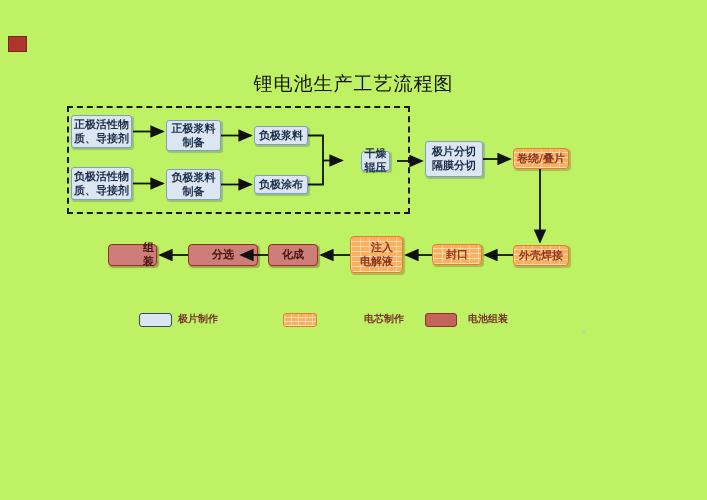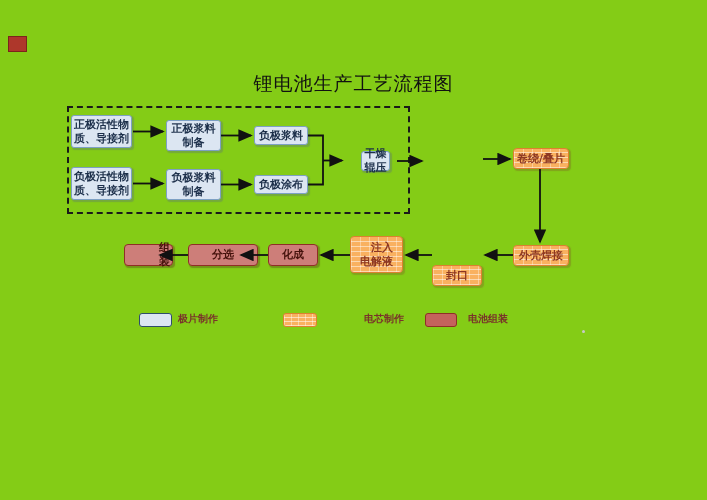--- a/index.html
+++ b/index.html
@@ -1,16 +1,16 @@
 <!DOCTYPE html>
 <html><head>
 <meta charset="utf-8">
 <style>
   html,body{margin:0;padding:0;background:#fff;}
-  .canvas{position:relative;width:707px;height:500px;background:#84cc16;overflow:hidden;
+  .canvas{position:relative;width:707px;height:500px;background:#bef264;overflow:hidden;
           font-family:"DejaVu Sans","Liberation Sans",sans-serif;}
   .title{position:absolute;left:0;top:71px;width:707px;text-align:center;
          font-family:"DejaVu Serif","Liberation Serif",serif;
          font-size:19px;letter-spacing:1px;color:#111;}
   .red-marker{position:absolute;left:8px;top:36px;width:17px;height:14px;
          background:#ae372b;border:1px solid #7c241b;}
   .dashed-frame{position:absolute;left:67px;top:106px;width:339px;height:104px;
          border:2px dashed #1a1a1a;}
   .node{position:absolute;display:flex;align-items:center;justify-content:center;
         text-align:center;font-weight:bold;font-size:11px;line-height:1.25;
@@ -63,40 +63,44 @@
   <div class="node electrode" style="left:166px;top:169px;width:55px;height:31px;">
     <span class="lbl">负极浆料
 制备</span>
     </div>
   <div class="node electrode" style="left:254px;top:175px;width:54px;height:19px;">
     <span class="lbl">负极涂布</span>
     </div>
   <div class="node electrode" style="left:361px;top:151px;width:29px;height:20px;">
     <span class="lbl">干燥辊压</span>
     </div>
+  <div class="node electrode" style="left:425px;top:141px;width:58px;height:36px;">
+    <span class="lbl">极片分切
+隔膜分切</span>
+    </div>
   <div class="node cell" style="left:513px;top:148px;width:56px;height:21px;">
     <span class="lbl">卷绕/叠片</span>
     </div>
   <div class="node cell" style="left:513px;top:245px;width:56px;height:21px;">
     <span class="lbl">外壳焊接</span>
     </div>
-  <div class="node cell" style="left:432px;top:244px;width:50px;height:21px;margin-top:21px;">
+  <div class="node cell" style="left:432px;top:244px;width:50px;height:21px;">
     <span class="lbl">封口</span>
     </div>
   <div class="node cell" style="left:350px;top:236px;width:53px;height:37px;">
     <span class="lbl">注入
 电解液</span>
     </div>
   <div class="node assembly" style="left:268px;top:244px;width:50px;height:22px;">
     <span class="lbl">化成</span>
     </div>
   <div class="node assembly" style="left:188px;top:244px;width:70px;height:22px;">
     <span class="lbl">分选</span>
     </div>
-  <div class="node assembly" style="left:124px;top:244px;width:49px;height:22px;padding-left:32px;">
+  <div class="node assembly" style="left:108px;top:244px;width:49px;height:22px;padding-left:32px;">
     <span class="lbl">组装</span>
     </div>
 
   <svg class="connectors" width="707" height="500" viewBox="0 0 707 500">
     <defs>
       <marker id="ah" markerWidth="8" markerHeight="7" refX="7" refY="3.5" orient="auto">
         <path d="M0,0 L8,3.5 L0,7 Z" fill="#111"></path>
       </marker>
     </defs>
     <g stroke="#111" stroke-width="1.8" fill="none">

